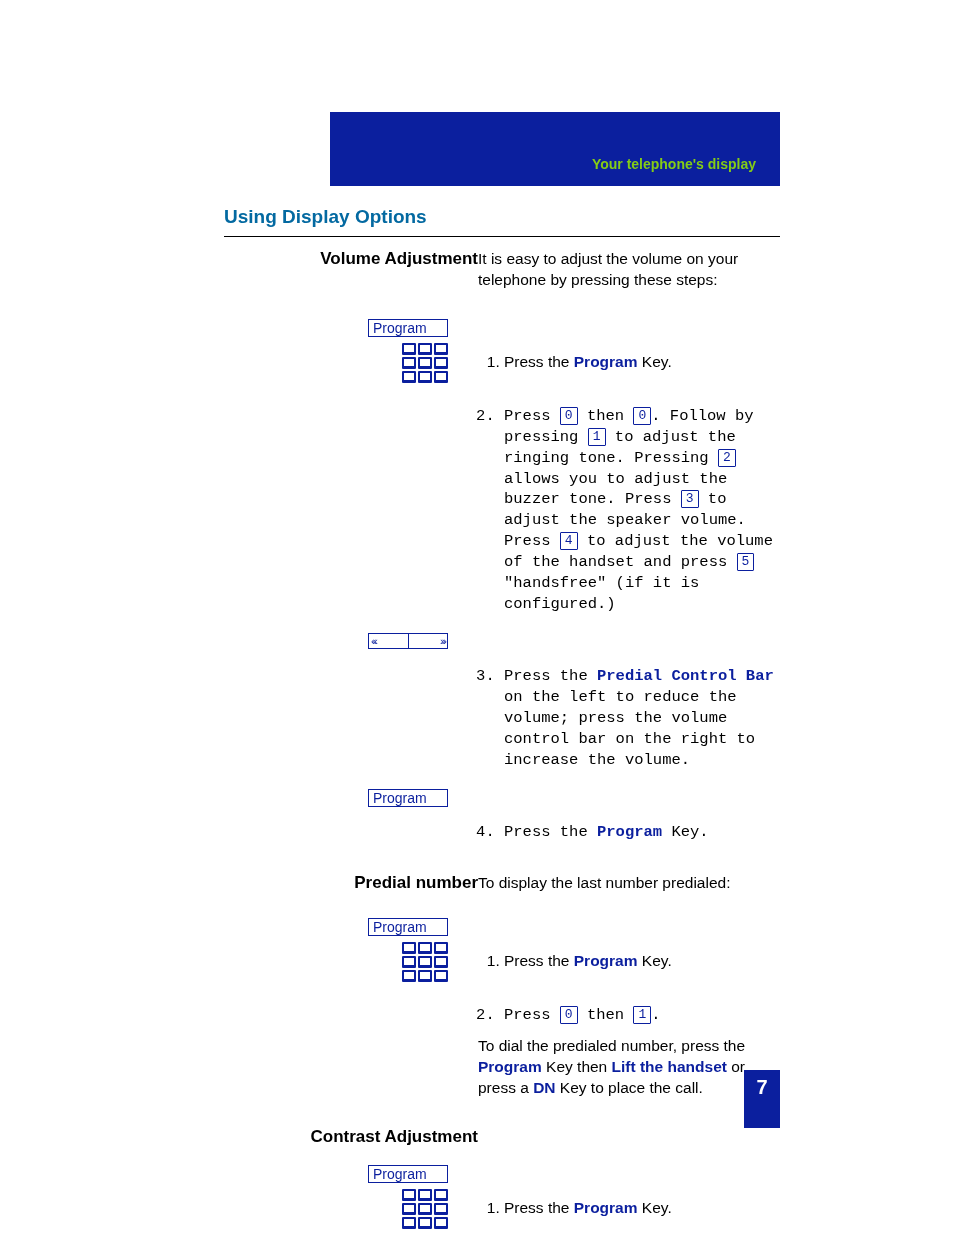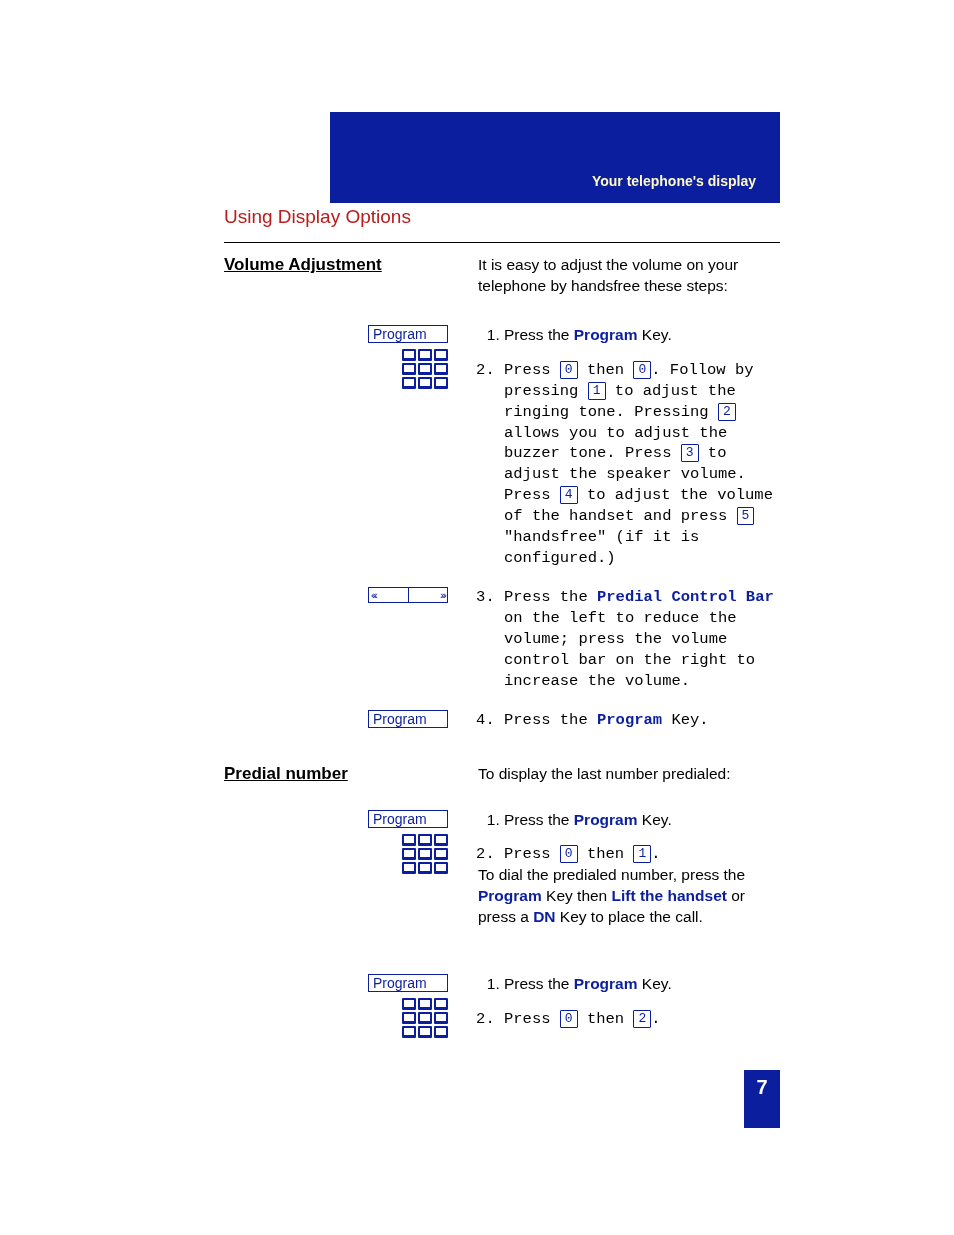--- a/index.html
+++ b/index.html
@@ -14,42 +14,42 @@
     width: 954px;
     height: 1235px;
     position: relative;
     box-sizing: border-box;
   }
   .header-band {
     position: absolute;
     top: 112px;
     left: 330px;
     width: 450px;
-    height: 91px;
+    height: 74px;
     background: #0b1f9e;
-    color: #fef9c3;
+    color: #84cc16;
   }
   .header-band .label {
     position: absolute;
     right: 24px;
     bottom: 14px;
     font-size: 14px;
     font-weight: bold;
   }
   .content {
     position: absolute;
     left: 224px;
     top: 206px;
     width: 556px;
   }
   h2.section-title {
-    color: #b91c1c;
+    color: #0369a1;
     font-size: 19px;
-    font-weight: normal;
-    margin: 0 0 14px 0;
+    font-weight: bold;
+    margin: 0 0 8px 0;
   }
   hr.rule {
     border: none;
     border-top: 1.5px solid #000;
     margin: 0 0 12px 0;
   }
   .row {
     display: flex;
     align-items: flex-start;
     margin-bottom: 18px;
@@ -57,40 +57,40 @@
   .left-col {
     width: 254px;
     flex-shrink: 0;
     display: flex;
     flex-direction: column;
     align-items: flex-end;
     padding-right: 30px;
     box-sizing: border-box;
   }
   .left-col.heading-col {
-    align-items: flex-start;
+    align-items: flex-end;
     padding-right: 0;
-    text-decoration: underline;
   }
   .right-col {
     flex: 1;
     font-size: 15.5px;
     line-height: 1.35;
   }
   h3.sub-title {
     font-size: 17px;
     font-weight: bold;
     margin: 0;
   }
   ol.steps {
     margin: 0;
     padding-left: 26px;
   }
   ol.steps li {
     margin-bottom: 14px;
+    margin-top: 33px;
   }
   ol.steps li:last-child { margin-bottom: 0; font-family: Liberation Mono, monospace; }
   .bold-blue {
     color: #0b1f9e;
     font-weight: bold;
   }
   .key {
     display: inline-block;
     border: 1px solid #0b1f9e;
     color: #0b1f9e;
@@ -173,21 +173,21 @@
   <div class="content">
 
     <h2 class="section-title">Using Display Options</h2>
     <hr class="rule">
 
     <div class="row">
       <div class="left-col heading-col">
         <h3 class="sub-title">Volume Adjustment</h3>
       </div>
       <div class="right-col">
-        <p class="para">It is easy to adjust the volume on your telephone by handsfree these steps:</p>
+        <p class="para">It is easy to adjust the volume on your telephone by pressing these steps:</p>
       </div>
     </div>
 
     <div class="row">
       <div class="left-col">
         <div class="program-btn">Program</div>
         <div class="keypad-grid">
           <div class="kcell"></div>
             <div class="kcell"></div>
             <div class="kcell"></div>
@@ -266,27 +266,30 @@
       </div>
       <div class="right-col">
         <ol class="steps" start="1">
           <li>
             <span>Press the </span><span class="bold-blue">Program</span><span> Key.</span>
           </li>
           <li>
             <span>Press </span><span class="key">0</span><span> then </span><span class="key">1</span><span>.</span>
           </li>
         </ol>
-        <p class="para" style="margin-top:0;">
+        <p class="para" style="margin-top:10px;">
           <span>To dial the predialed number, press the </span><span class="bold-blue">Program</span><span> Key then </span><span class="bold-blue">Lift the handset</span><span> or press a </span><span class="bold-blue">DN</span><span> Key to place the call.</span>
         </p>
       </div>
     </div>
 
     <div class="row" style="margin-top:14px;">
+      <div class="left-col heading-col">
+        <h3 class="sub-title">Contrast Adjustment</h3>
+      </div>
     </div>
 
     <div class="row">
       <div class="left-col">
         <div class="program-btn">Program</div>
         <div class="keypad-grid">
           <div class="kcell"></div>
             <div class="kcell"></div>
             <div class="kcell"></div>
           <div class="kcell"></div>

